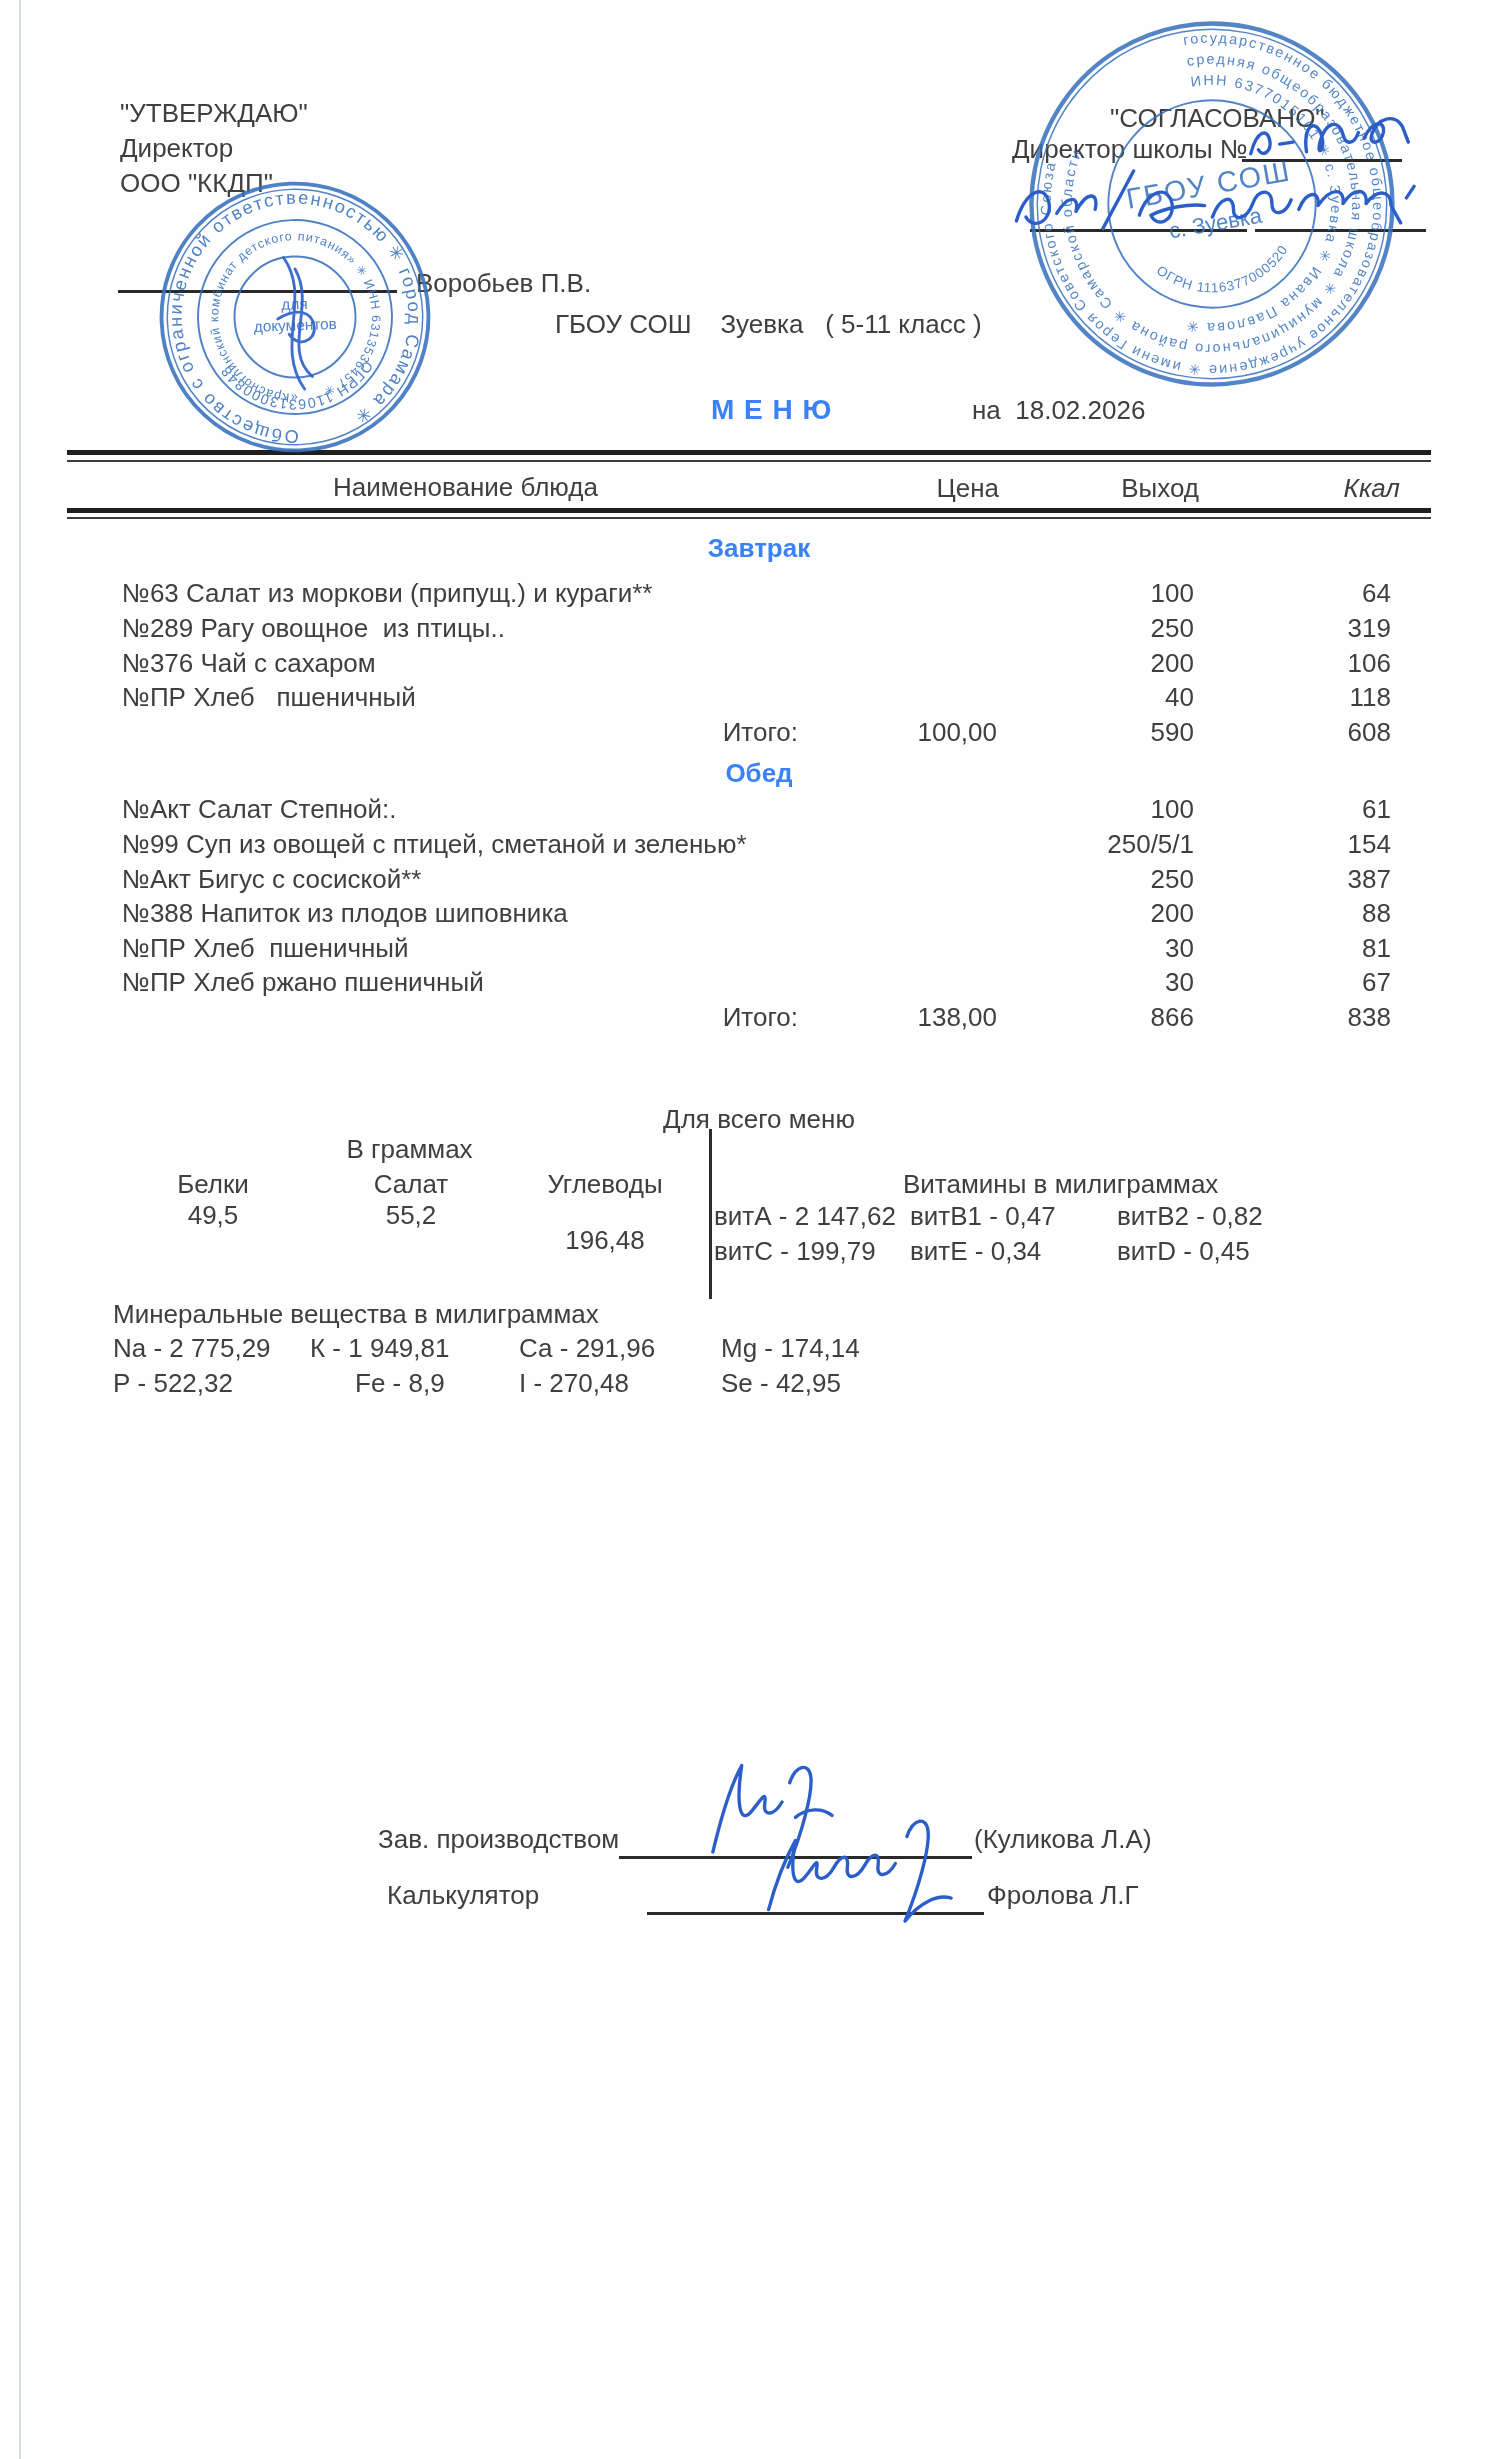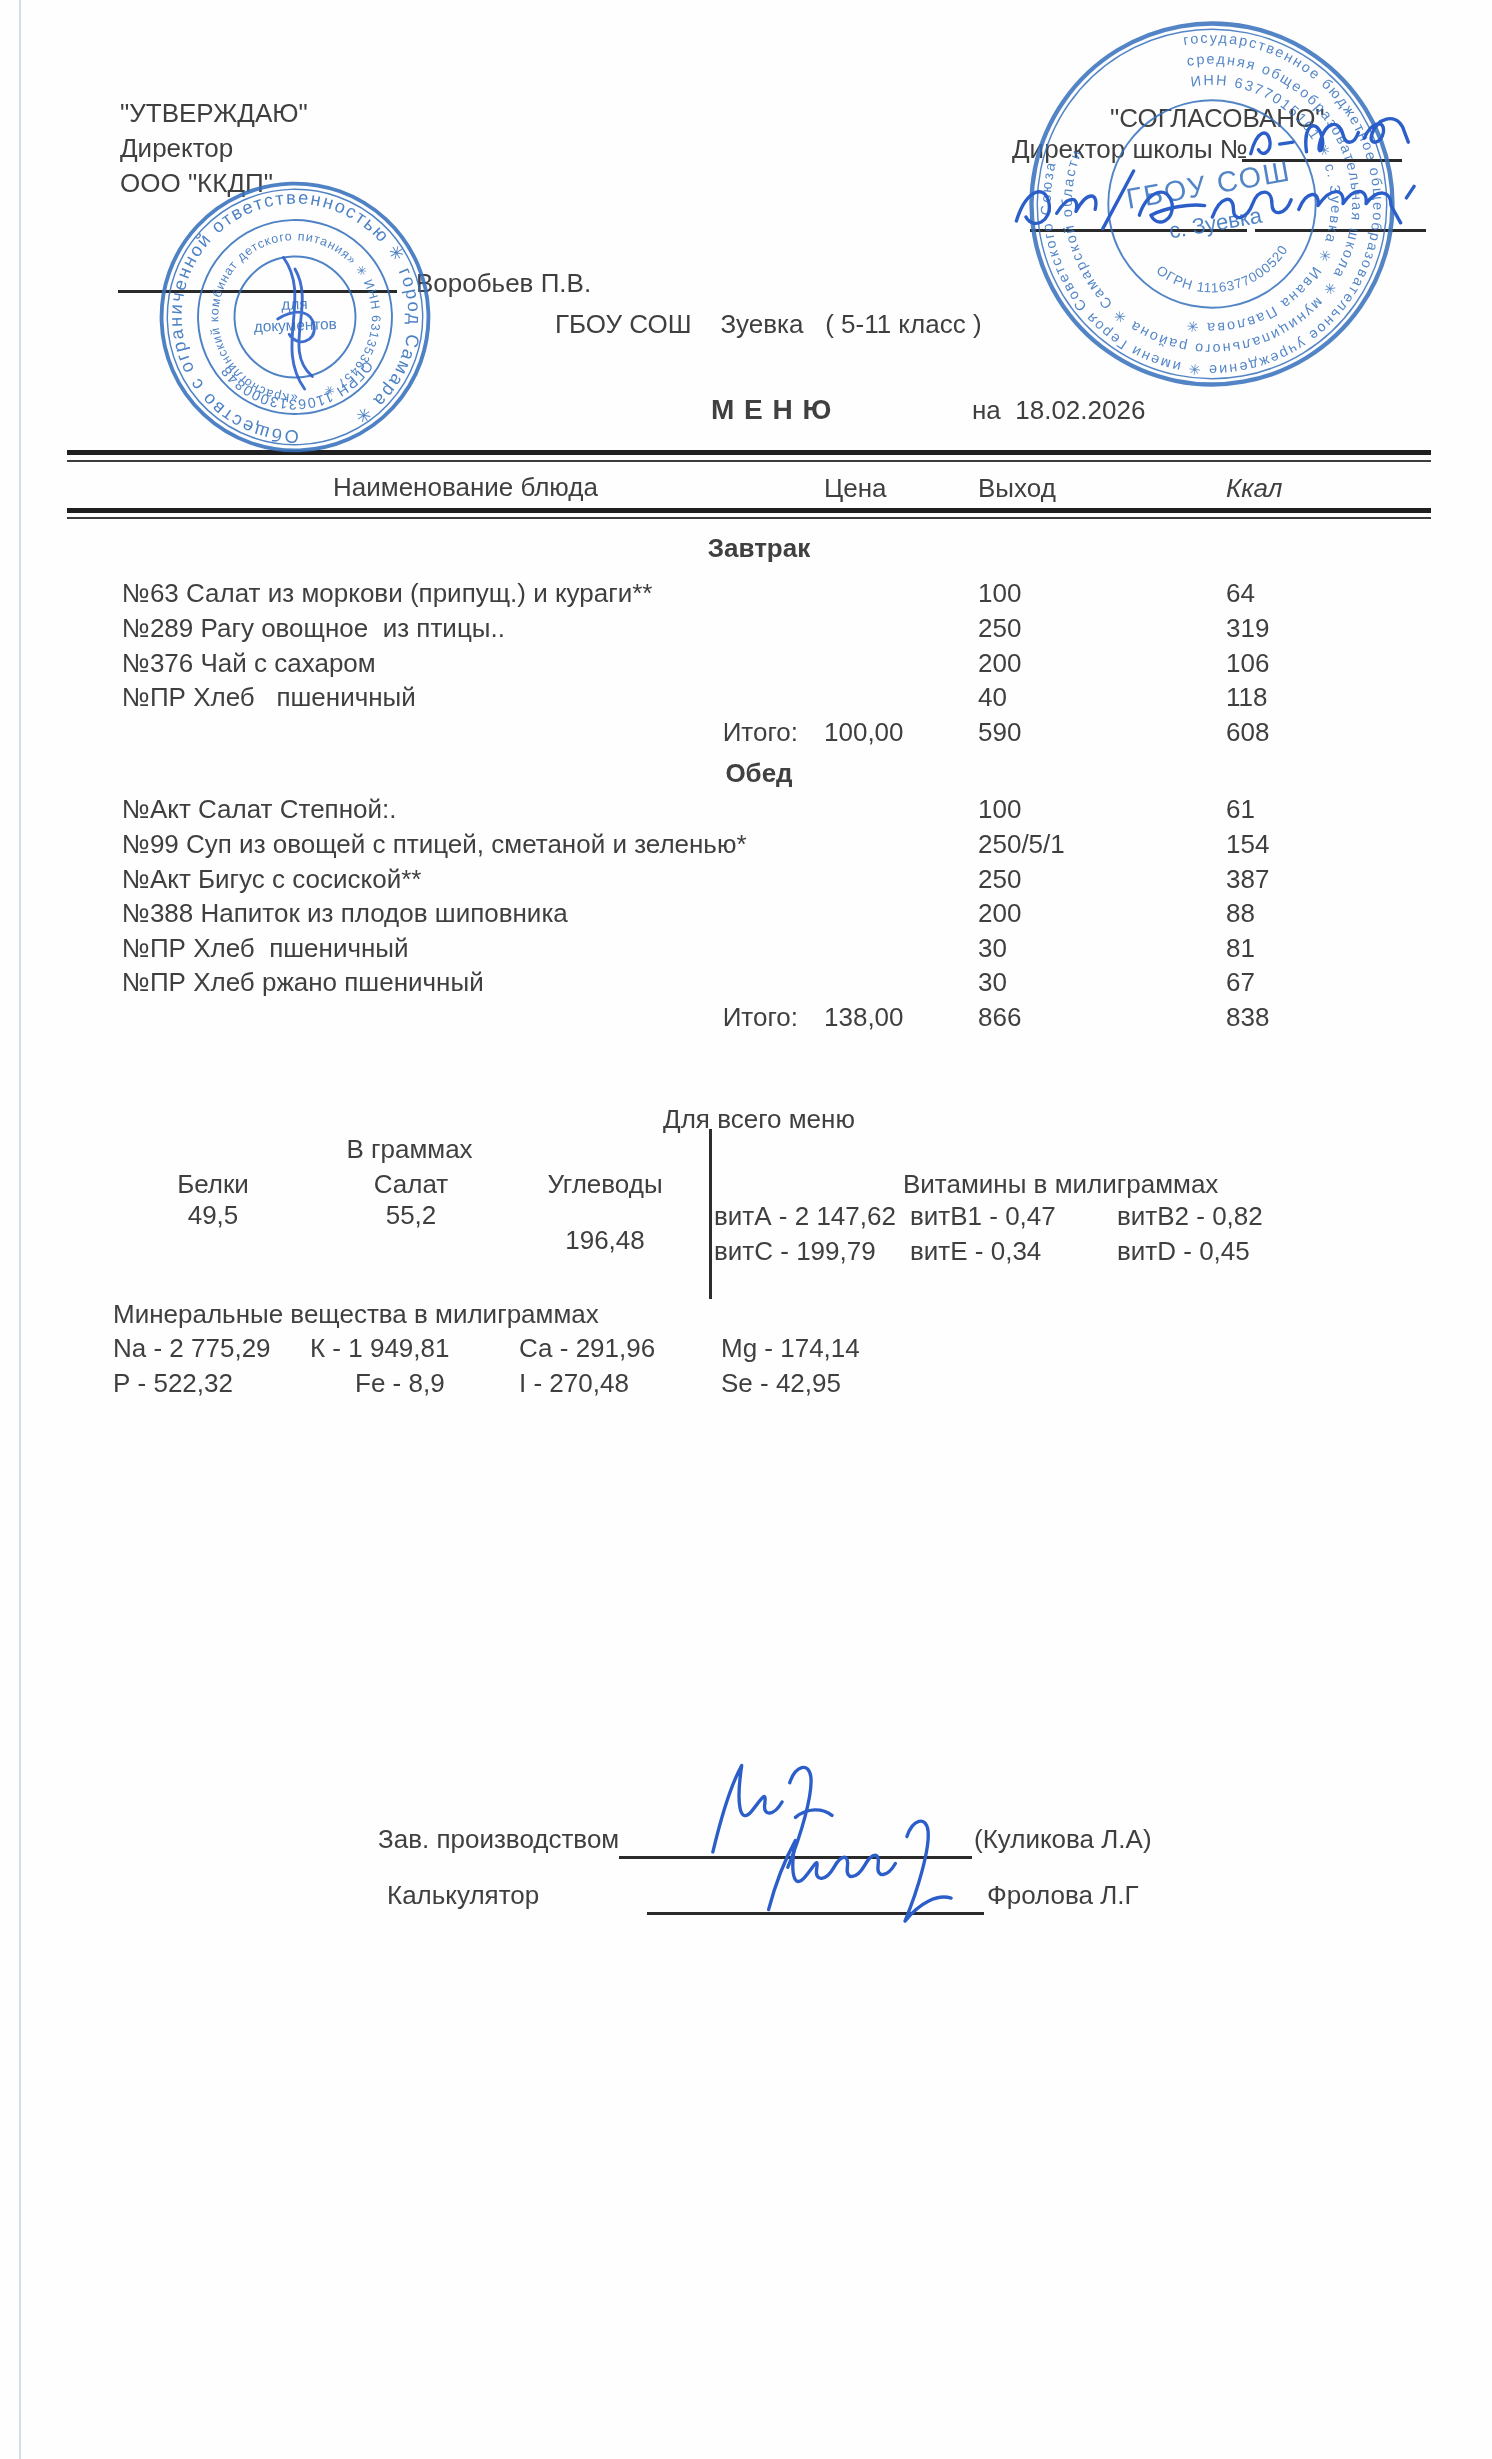--- a/index.html
+++ b/index.html
@@ -2,26 +2,26 @@
 <html><head>
 <meta charset="utf-8">
 <style>
   html,body{margin:0;padding:0;background:#e8e8e8;}
   #page{
     position:relative;width:1493px;height:2459px;background:#fefefe;
     font-family:"Liberation Sans", sans-serif;color:#3f3f3f;overflow:hidden;
   }
   .abs{position:absolute;white-space:pre;}
   .t27{font-size:26px;line-height:29px;}
-  .bold{font-weight:bold;color:#404040;}
+  .bold{font-weight:bold;color:#3b82f6;}
   .ctr{text-align:center;}
   .rule{position:absolute;background:#1f1f1f;}
   .row{position:absolute;left:0;width:1493px;height:33px;}
   .iname{position:absolute;left:122px;top:0;white-space:pre;font-size:26px;}
-  .num{position:absolute;top:0;font-size:26px;white-space:pre;}
+  .num{position:absolute;top:0;text-align:right;font-size:26px;white-space:pre;}
   .colout{left:978px;width:216px;}
   .colkcal{left:1226px;width:165px;}
   .colprice{left:824px;width:173px;}
   .tlabel{left:615px;width:183px;text-align:right;position:absolute;top:0;font-size:26px;}
   .hw{position:absolute;pointer-events:none;}
   svg text{font-family:"Liberation Sans", sans-serif;}
 </style>
 </head>
 <body>
 

